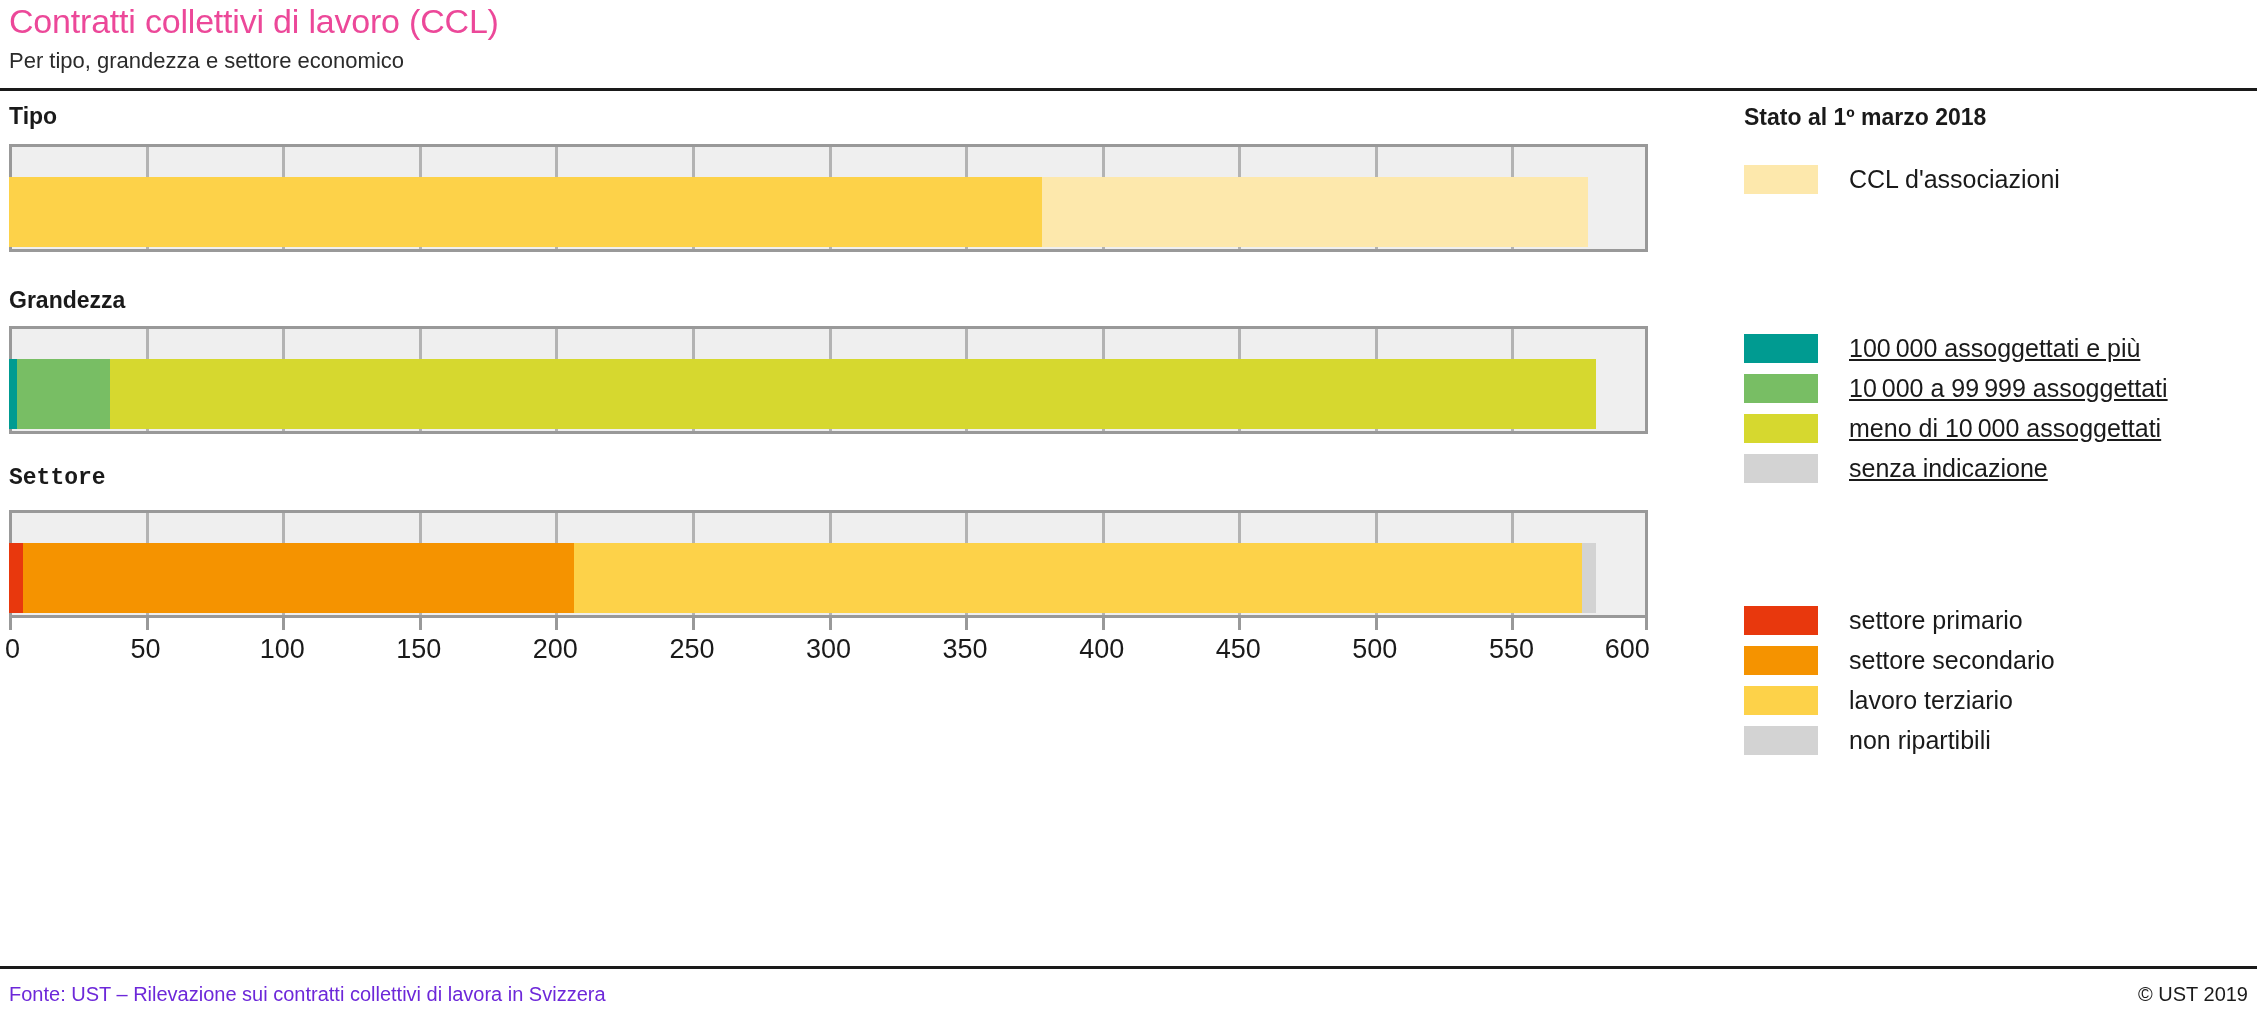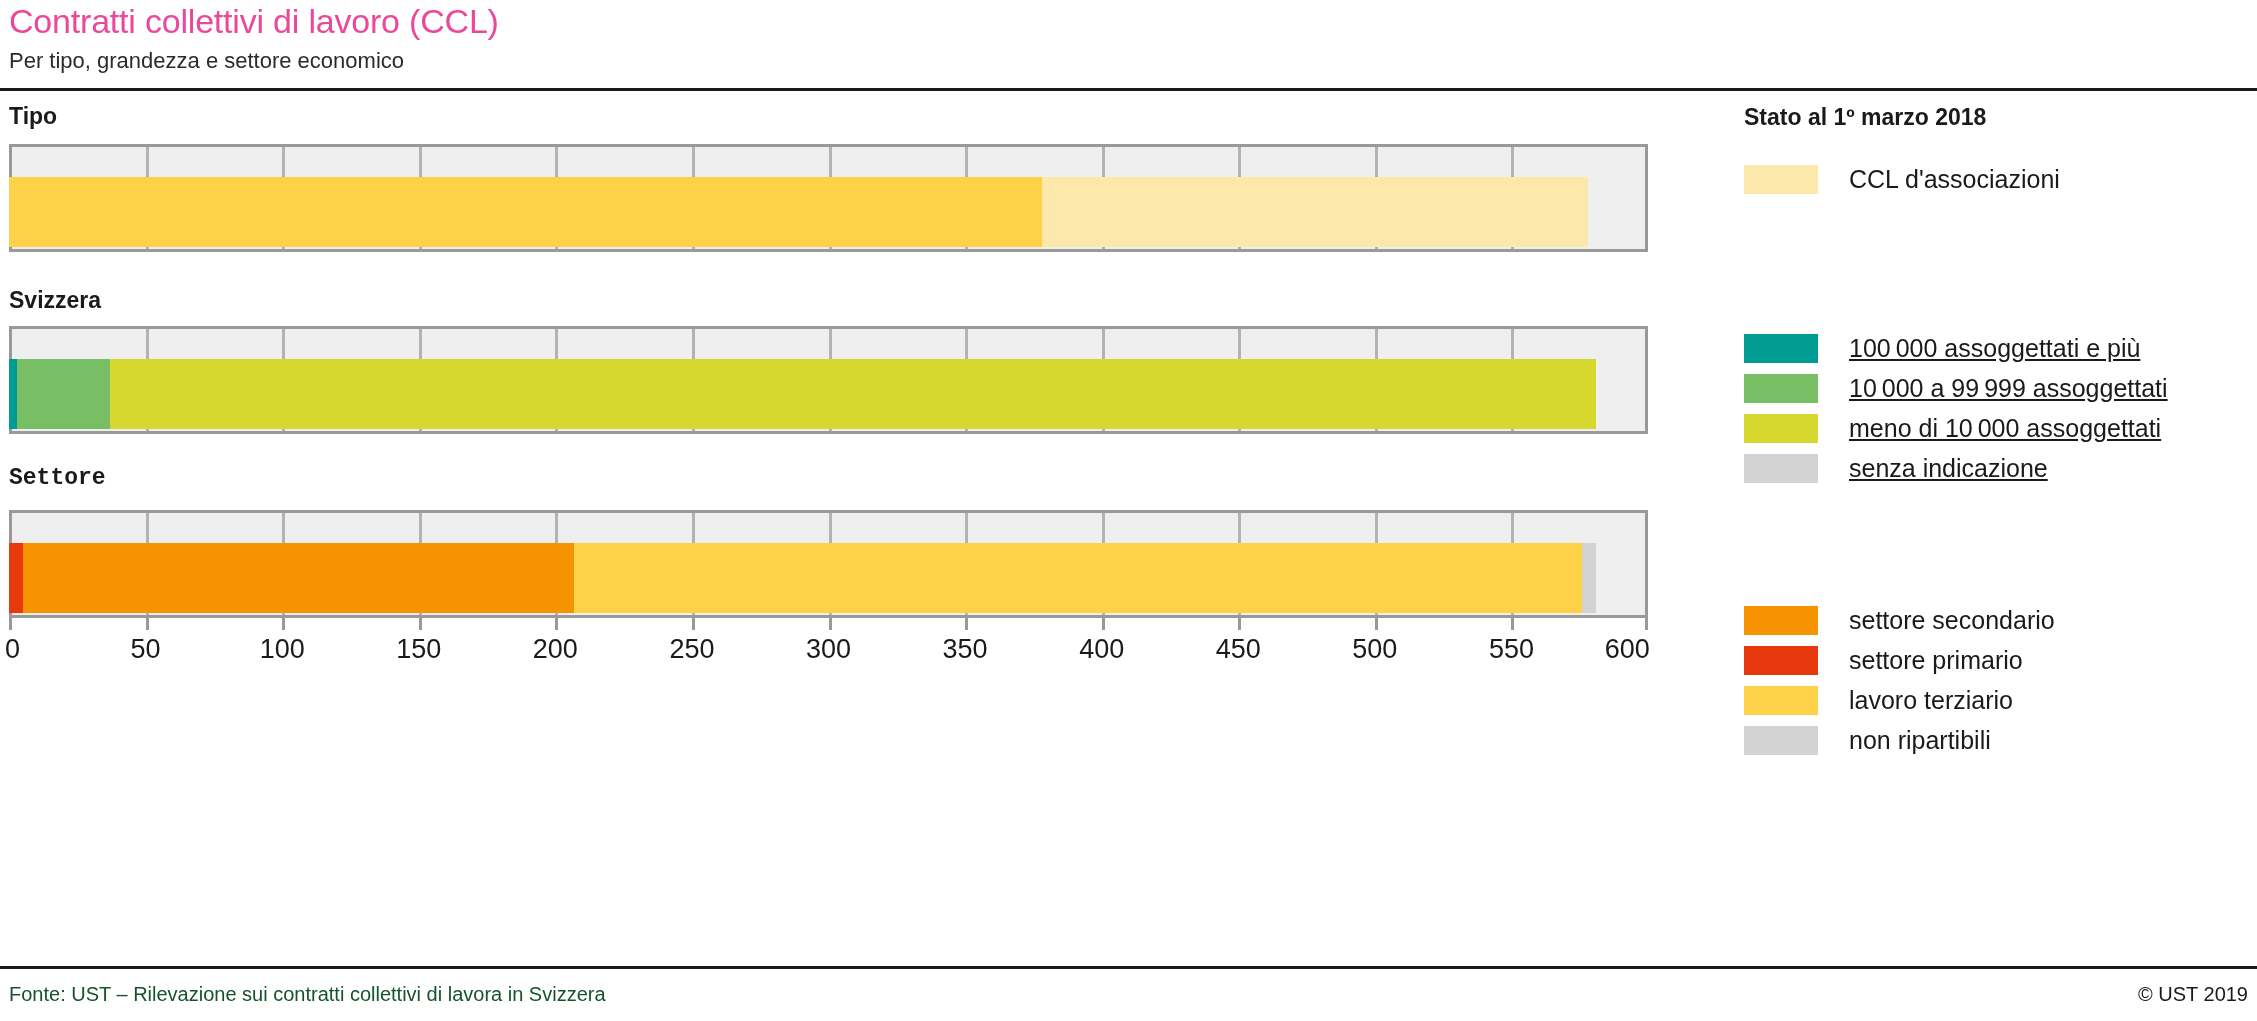--- a/index.html
+++ b/index.html
@@ -97,38 +97,38 @@
     margin-left: 31px; font-size: 25px; color: #1a1a1a; white-space: nowrap;
   }
 
   
   #footer-rule {
     position: absolute; left: 0; top: 966px;
     width: 2257px; height: 3px; background: #1a1a1a;
   }
   #source {
     position: absolute; left: 9px; top: 983px;
-    font-size: 20px; color: #14532d; white-space: nowrap;
+    font-size: 20px; color: #6d28d9; white-space: nowrap;
   }
   #copyright {
     position: absolute; right: 9px; top: 983px;
     font-size: 20px; color: #1a1a1a; white-space: nowrap;
   }
 </style>
 </head>
 <body>
 
 <div class="page">
 
   <div id="title">Contratti collettivi di lavoro (CCL)</div>
   <div id="subtitle">Per tipo, grandezza e settore economico</div>
   <div id="header-rule"></div>
 
   <div class="section-heading" id="heading-tipo">Tipo</div>
-  <div class="section-heading" id="heading-grandezza">Svizzera</div>
+  <div class="section-heading" id="heading-grandezza">Grandezza</div>
   <div class="section-heading" id="heading-settore">Settore</div>
 
   <div class="panel" id="panel-tipo">
     <div class="gridlines">
         <div class="gridline edge" style="left: 0px;"></div>
         <div class="gridline" style="left: 136.583px;"></div>
         <div class="gridline" style="left: 273.167px;"></div>
         <div class="gridline" style="left: 409.75px;"></div>
         <div class="gridline" style="left: 546.333px;"></div>
         <div class="gridline" style="left: 682.917px;"></div>
@@ -243,26 +243,26 @@
           <span class="legend-swatch" style="background: rgb(214, 216, 47);"></span>
           <span class="legend-label">meno di 10 000 assoggettati</span>
         </div>
         <div class="legend-item">
           <span class="legend-swatch" style="background: rgb(211, 211, 211);"></span>
           <span class="legend-label">senza indicazione</span>
         </div>
       </div>
     <div class="legend-group" id="legend-group-settore">
         <div class="legend-item">
+          <span class="legend-swatch" style="background: rgb(232, 56, 13);"></span>
+          <span class="legend-label">settore primario</span>
+        </div>
+        <div class="legend-item">
           <span class="legend-swatch" style="background: rgb(245, 147, 0);"></span>
           <span class="legend-label">settore secondario</span>
-        </div>
-        <div class="legend-item">
-          <span class="legend-swatch" style="background: rgb(232, 56, 13);"></span>
-          <span class="legend-label">settore primario</span>
         </div>
         <div class="legend-item">
           <span class="legend-swatch" style="background: rgb(253, 210, 73);"></span>
           <span class="legend-label">lavoro terziario</span>
         </div>
         <div class="legend-item">
           <span class="legend-swatch" style="background: rgb(211, 211, 211);"></span>
           <span class="legend-label">non ripartibili</span>
         </div>
       </div>

